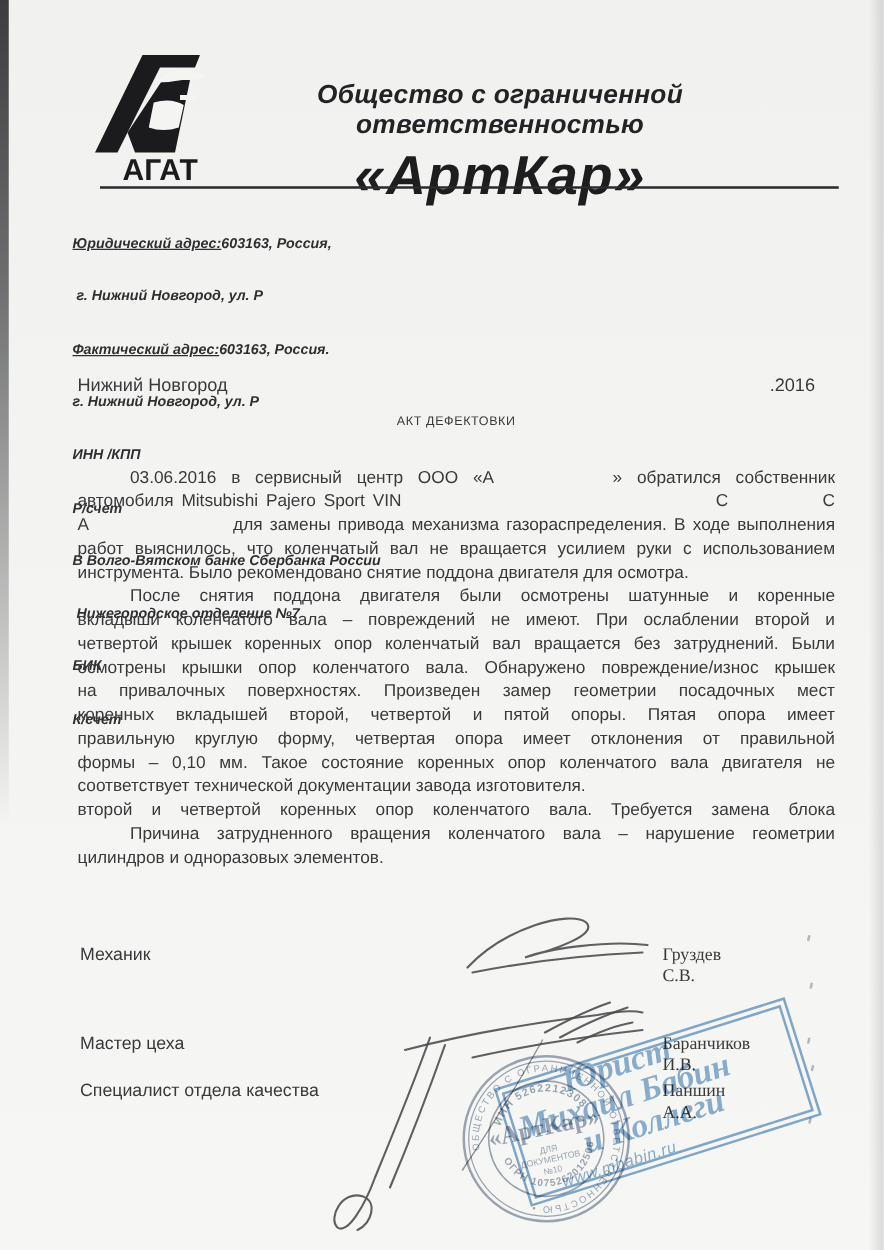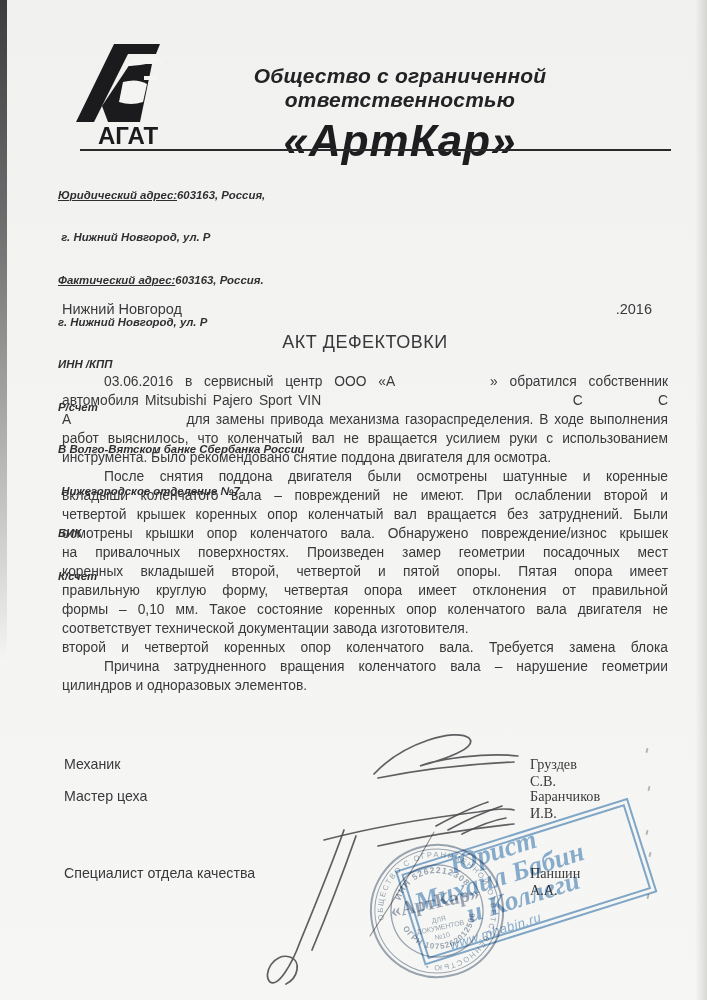--- a/index.html
+++ b/index.html
@@ -21,21 +21,21 @@
   .org-name{font-size:44px;font-weight:bold;font-style:italic;color:#1d1d1f;margin-top:4px;letter-spacing:1px;}
   .header-rule{position:absolute;left:80px;right:36px;top:149px;height:2px;background:#2a2a2c;}
   
   .address{position:absolute;left:58px;top:160px;font-size:11.4px;font-weight:bold;font-style:italic;
            line-height:14.1px;color:#2f2f31;white-space:pre;}
   .au{text-decoration:underline;}
   
   .cityline{position:absolute;left:62px;top:301px;width:590px;font-size:14.5px;}
   .cityline .date{float:right;}
   .doc-title{position:absolute;left:62px;top:332px;width:606px;text-align:center;
-             font-size:18px;letter-spacing:.5px;color:#39393b;}
+             font-size:10px;letter-spacing:.5px;color:#39393b;}
   
   .body{position:absolute;left:62px;top:372px;width:606px;font-size:13.8px;line-height:19px;color:#39393b;}
   .ln{text-align:justify;text-align-last:justify;white-space:nowrap;}
   .ln-last{text-align:left;text-align-last:left;white-space:nowrap;}
   .ind{text-indent:42px;}
   
   .sig-row{position:absolute;left:0;width:587px;height:20px;font-size:14.2px;color:#39393b;}
   .sig-role{position:absolute;left:64px;}
   .sig-name{position:absolute;left:530px;font-family:Liberation Serif, serif;}
   .sig-svg{position:absolute;}
@@ -125,21 +125,21 @@
       <div class="ln">второй и четвертой коренных опор коленчатого вала. Требуется замена блока</div>
       <div class="ln ind">Причина затрудненного вращения коленчатого вала – нарушение геометрии</div>
       <div class="ln-last">цилиндров и одноразовых элементов.</div>
     </div>
   </div>
 
   <div class="sig-row" style="top:756px;">
     <span class="sig-role">Механик</span>
     <span class="sig-name">Груздев С.В.</span>
   </div>
-  <div class="sig-row" style="top:788px;">
+  <div class="sig-row" style="top:827px;">
     <span class="sig-role">Мастер цеха</span>
     <span class="sig-name">Баранчиков И.В.</span>
   </div>
   <div class="sig-row" style="top:865px;">
     <span class="sig-role">Специалист отдела качества</span>
     <span class="sig-name">Паншин А.А.</span>
   </div>
 
   <svg class="sig-svg" style="left:366px;top:726px;" width="160" height="62">
     <path d="M8,48 C38,16 90,2 103,12 C113,22 76,34 54,40 C72,33 120,26 152,30"></path>

